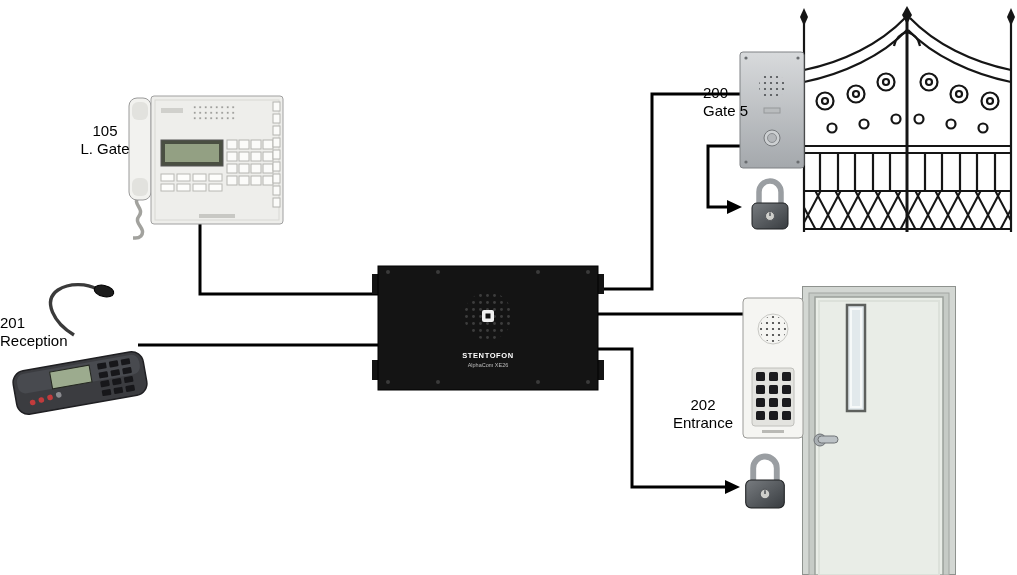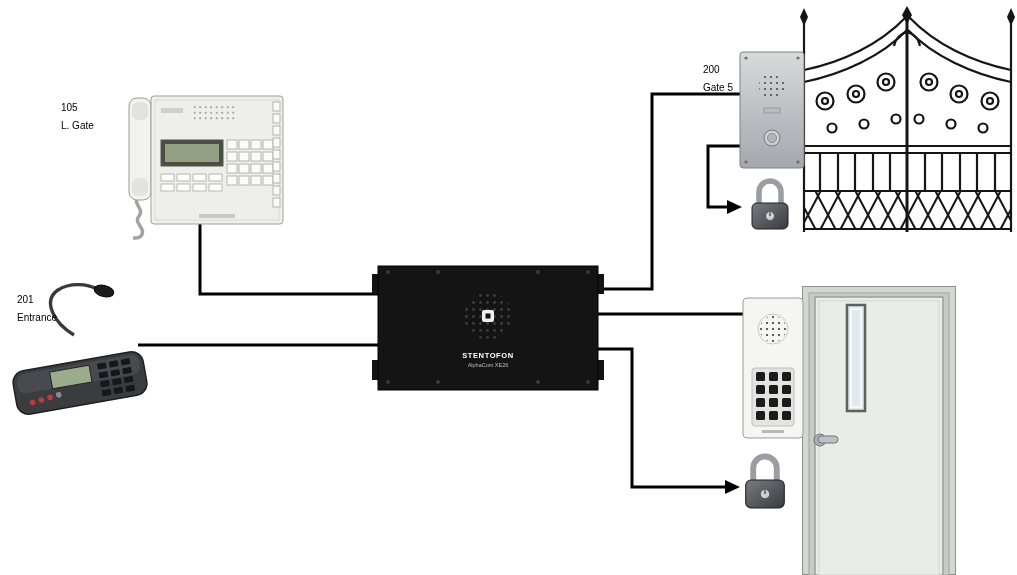--- a/index.html
+++ b/index.html
@@ -1,19 +1,19 @@
 <!DOCTYPE html>
 <html><head>
 <meta charset="utf-8">
 <style>
   html,body{margin:0;padding:0;background:#fff;}
   #stage{position:relative;width:1017px;height:575px;background:#ffffff;overflow:hidden;
          font-family:"Liberation Sans",sans-serif;color:#000;}
   .abs{position:absolute;}
-  .label{position:absolute;font-size:10px;line-height:18px;color:#000;}
+  .label{position:absolute;font-size:15px;line-height:18px;color:#000;margin-top:23px;}
   .label div{white-space:nowrap;}
   svg{display:block;}
 </style>
 </head>
 <body>
 
 <div id="stage">
 
   <svg class="abs" style="left:0;top:0" width="1017" height="575">
     <g stroke="#000000" stroke-width="3" fill="none">
@@ -283,29 +283,33 @@
         <stop offset="0" stop-color="#787c80"></stop>
           <stop offset="1" stop-color="#383c40"></stop>
       </linearGradient>
     </defs>
     <path d="M14,30 V17 A11,11 0 0 1 36,17 V30" stroke="#9a9ea2" stroke-width="5.5" fill="none"></path>
     <rect x="7" y="28" width="36" height="26" rx="5" fill="url(#gradL2)" stroke="#1e2022"></rect>
     <circle cx="25" cy="41" r="4.5" fill="#cfcfcb" stroke="#55585c"></circle>
     <path d="M25,37.5 V41" stroke="#55585c" stroke-width="1.5"></path>
   </svg>
 
-  <div class="label" style="left:61px;top:99px;width:100px;text-align:left">
+  <div class="label" style="left:55px;top:99px;width:100px;text-align:center">
     <div>105</div>
     <div>L. Gate</div>
   </div>
 
-  <div class="label" style="left:17px;top:291px;width:100px;text-align:left">
+  <div class="label" style="left:0;top:291px;width:100px;text-align:left">
     <div>201</div>
-    <div>Entrance</div>
+    <div>Reception</div>
   </div>
 
   <div class="label" style="left:703px;top:61px;width:60px;text-align:left">
     <div>200</div>
     <div>Gate 5</div>
   </div>
 
+  <div class="label" style="left:662px;top:373px;width:82px;text-align:center">
+    <div>202</div>
+    <div>Entrance</div>
+  </div>
 
 </div>
 
 </body></html>

